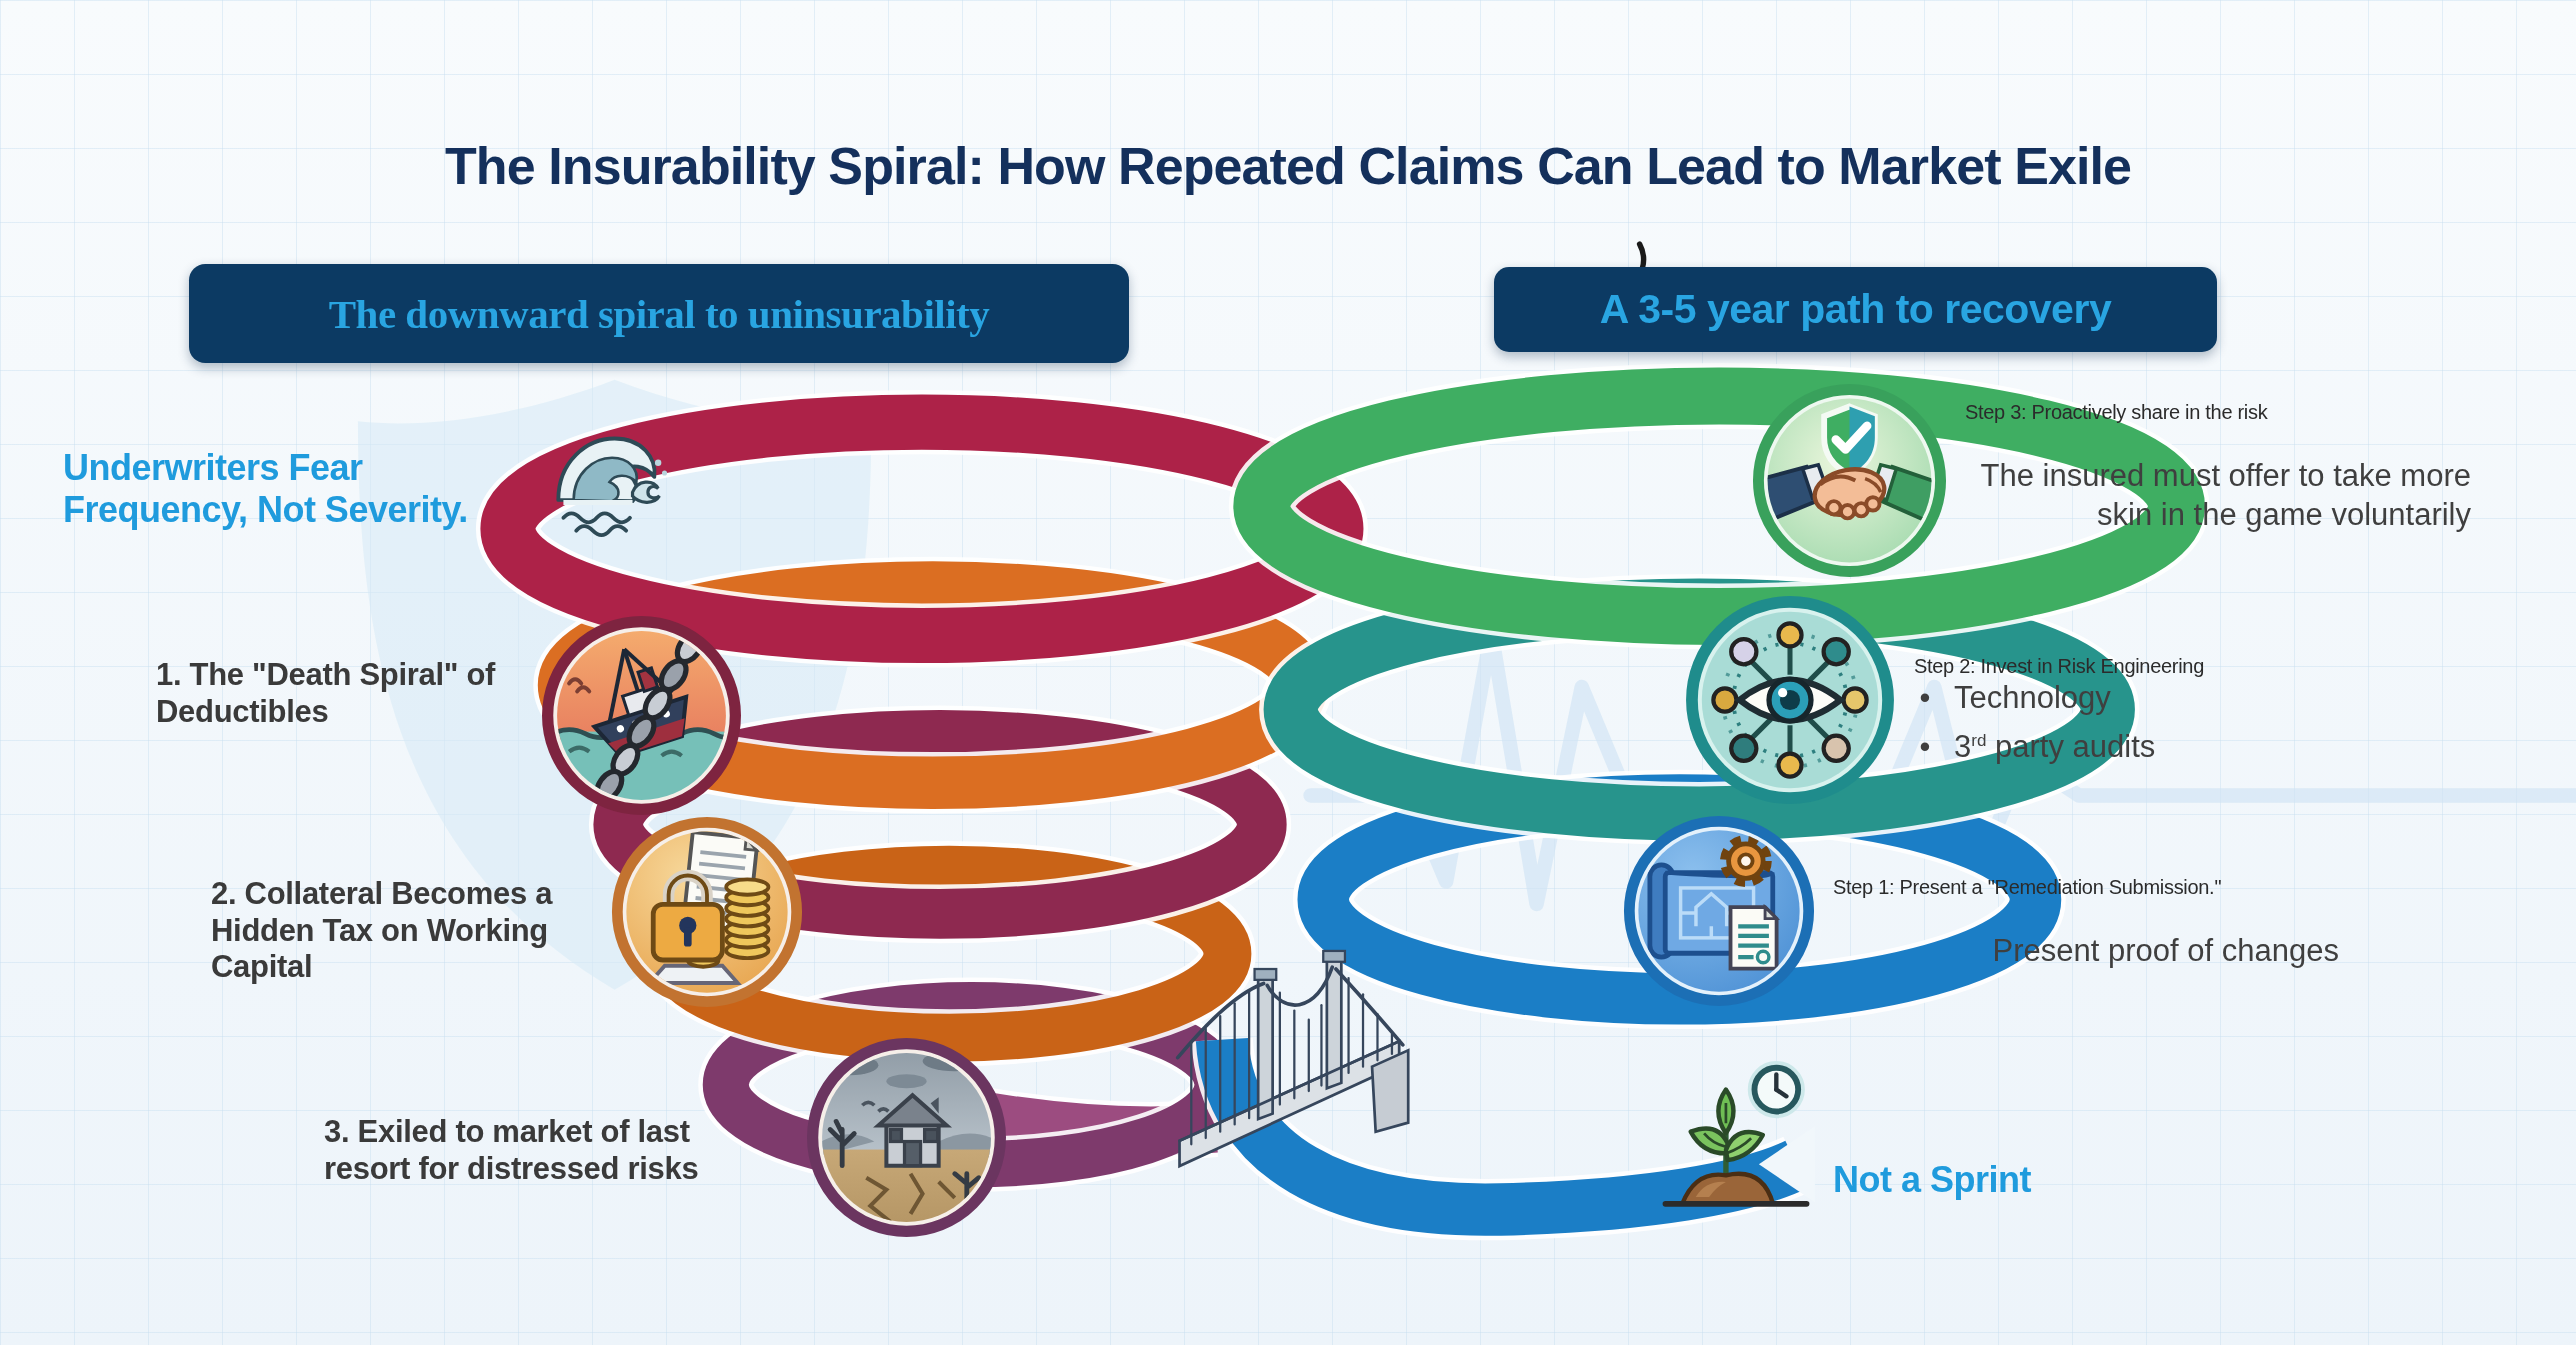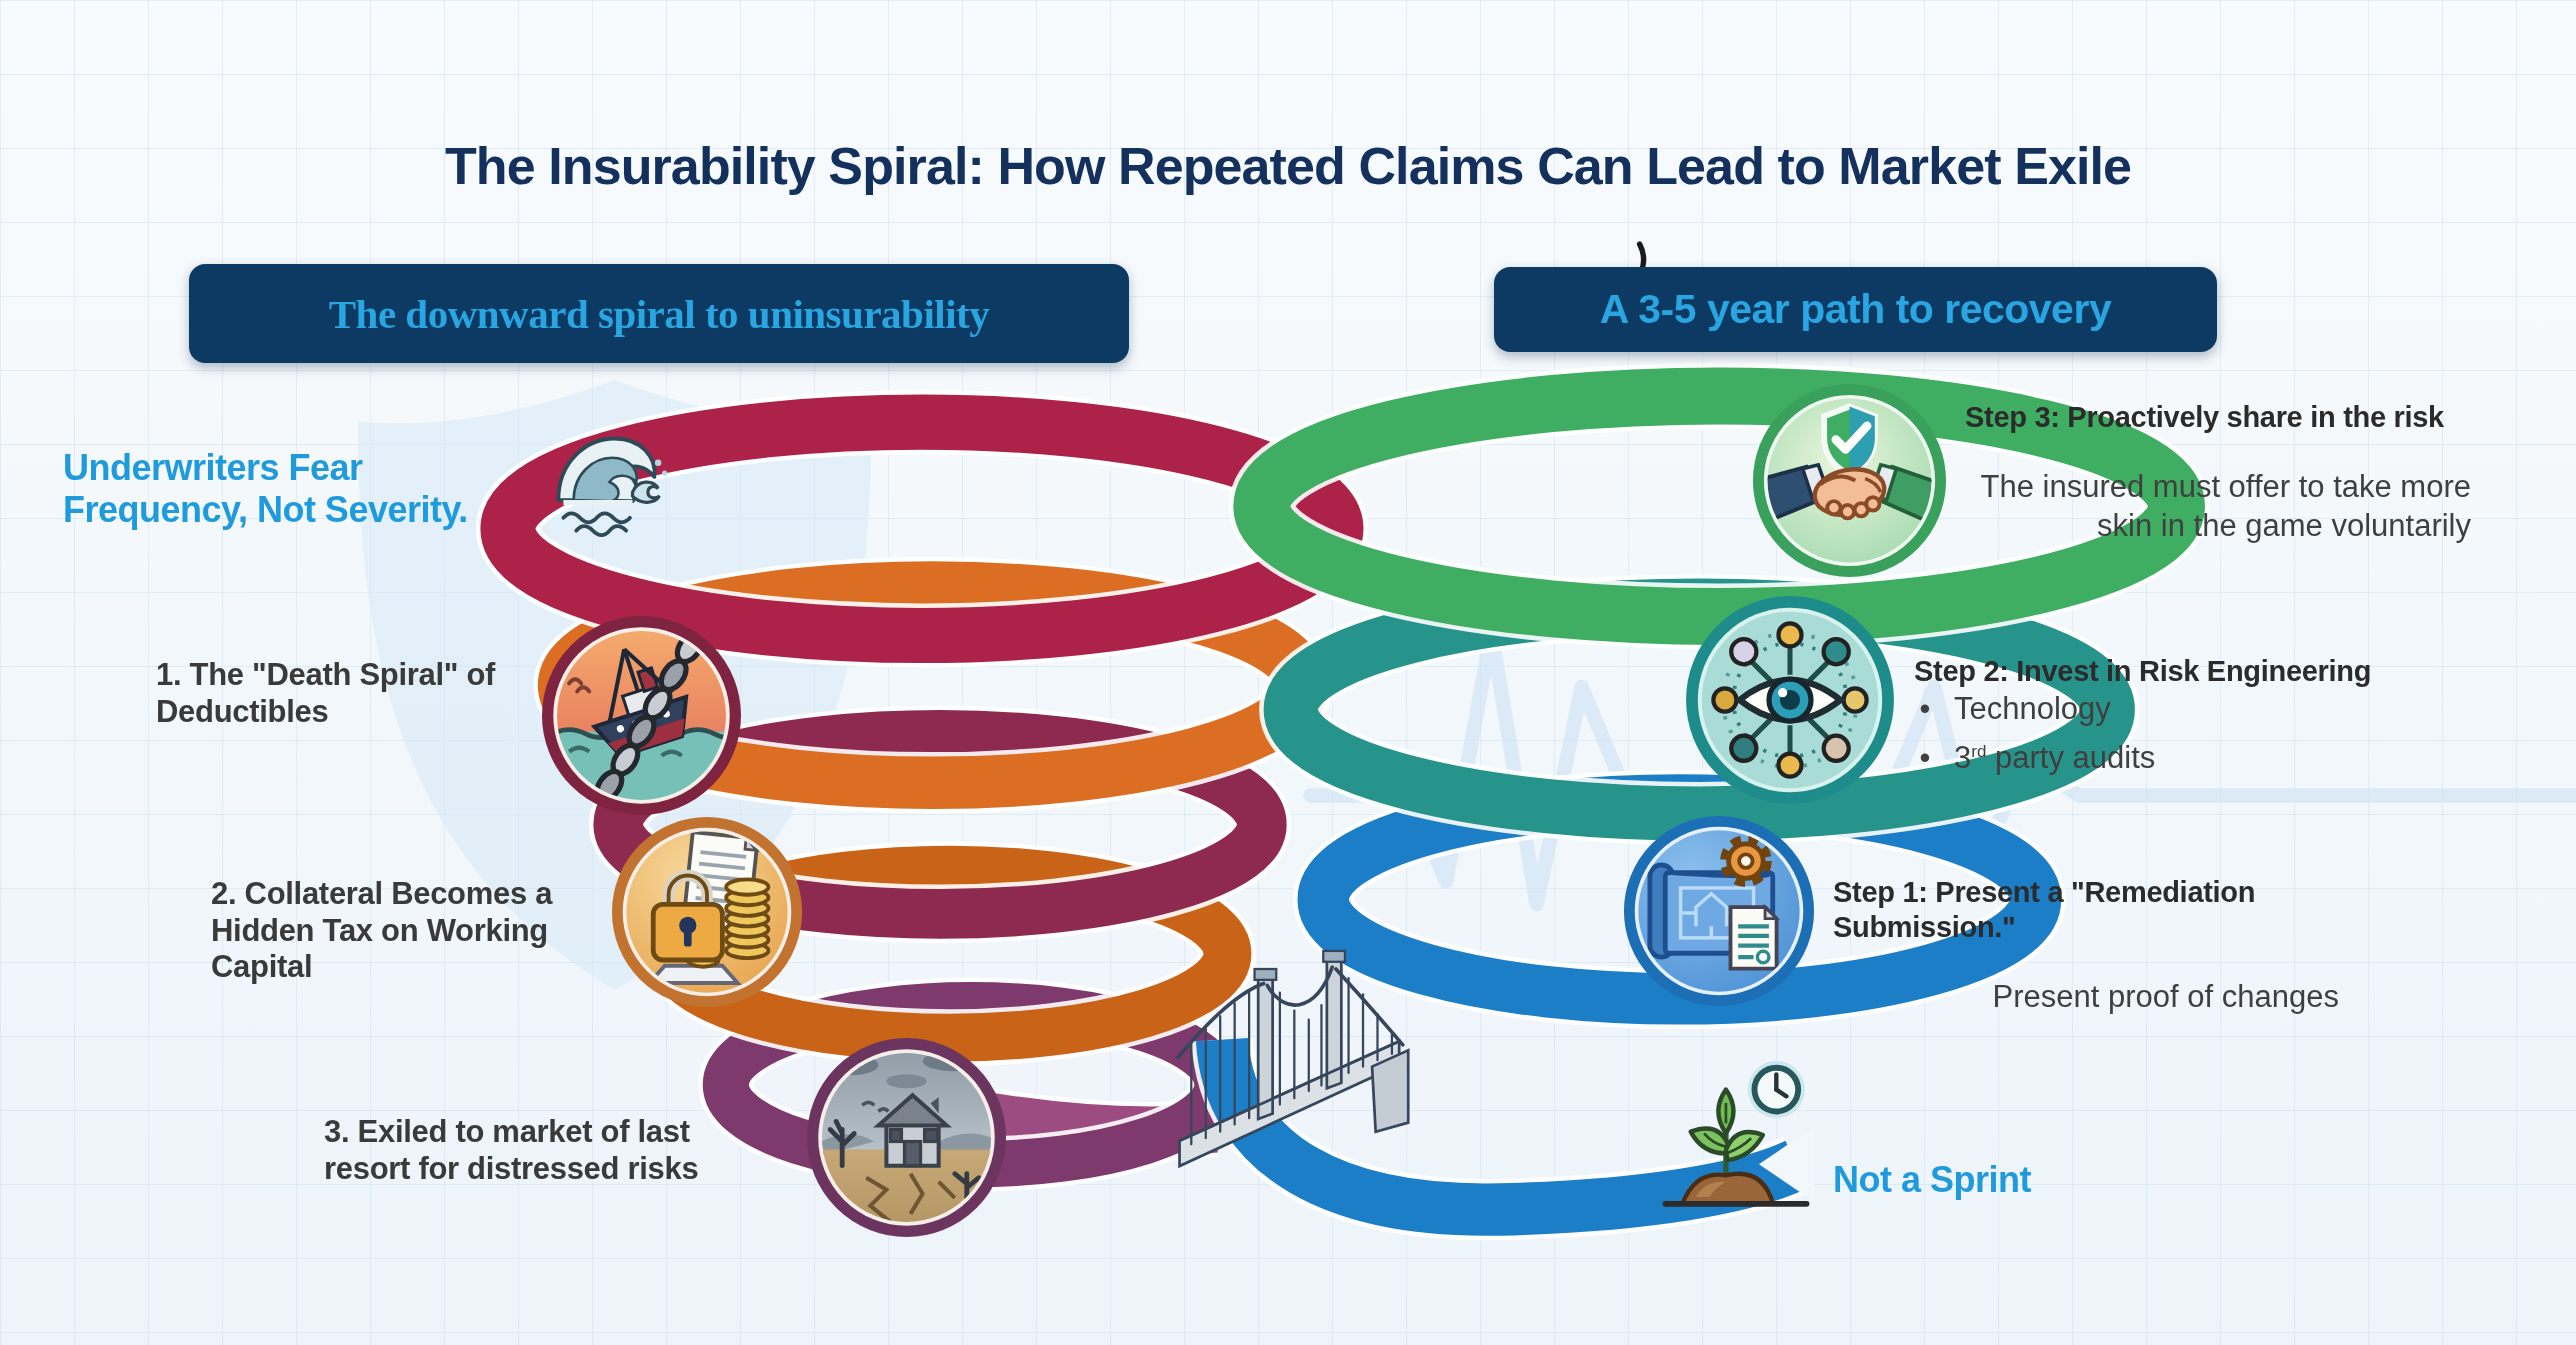--- a/index.html
+++ b/index.html
@@ -21,39 +21,39 @@
     color: #14305c; z-index: 6;
   }
   .badge {
     position: absolute; z-index: 6;
     background: #0c3a63; color: #29a5e2;
     font-weight: bold; font-size: 41px; letter-spacing: -0.5px;
     display: flex; align-items: center; justify-content: center;
     border-radius: 16.3px; box-shadow: 0 4.5px 11px rgba(15,45,80,0.3);
   }
   #badge-left  { left: 189px;  top: 264px; width: 940px; height: 99px; font-family: Liberation Serif, serif; }
-  #badge-right { left: 1494px; top: 267px; width: 723px;  height: 85px; }
+  #badge-right { left: 1494px; top: 267px; width: 723px;  height: 85px; border-radius: 15px; }
 
   .callout {
     position: absolute; z-index: 6; color: #1f9bdd;
     font-weight: bold; font-size: 36px; line-height: 1.16; letter-spacing: -0.5px;
   }
   #callout-left  { left: 63px;   top: 447px;  width: 452px; text-align: left; }
   #callout-right { left: 1833px; top: 1117px; width: 452px; text-align: left; }
 
   .spiral-item {
     position: absolute; z-index: 6; color: #3a3a3a;
     font-weight: bold; font-size: 31px; line-height: 1.18; letter-spacing: -0.3px;
   }
   #item-1 { left: 156px; top: 657px;  width: 398px; }
   #item-2 { left: 211px; top: 876px;  width: 407px; }
   #item-3 { left: 324px; top: 1114px; width: 434px; }
 
   .step { position: absolute; z-index: 6; }
-  .step-title { font-weight: bold; font-size: 29px; color: #2b2b2b; line-height: 1.2; letter-spacing: -0.3px; }
+  .step-title { font-weight: normal; font-size: 20px; color: #2b2b2b; line-height: 1.2; letter-spacing: -0.3px; }
   .step-body  { font-size: 31px; color: #3f3f3f; line-height: 1.25; margin-top: 33px; text-align: right; }
   #step-3 { left: 1965px; top: 400px; width: 533px; }
   #step-3 .step-body { width: 506px; }
   #step-1 { left: 1833px; top: 875px; width: 506px; }
   #step-2 { left: 1914px; top: 654px; width: 615px; }
   .bullets { list-style: none; }
   .bullets li { font-size: 31px; color: #3f3f3f; line-height: 1.3; margin-bottom: 9px; }
   .b-dot { display: inline-block; width: 40px; text-align: left; padding-left: 5.4px; }
   .bullets sup { font-size: 0.55em; vertical-align: super; }
 

